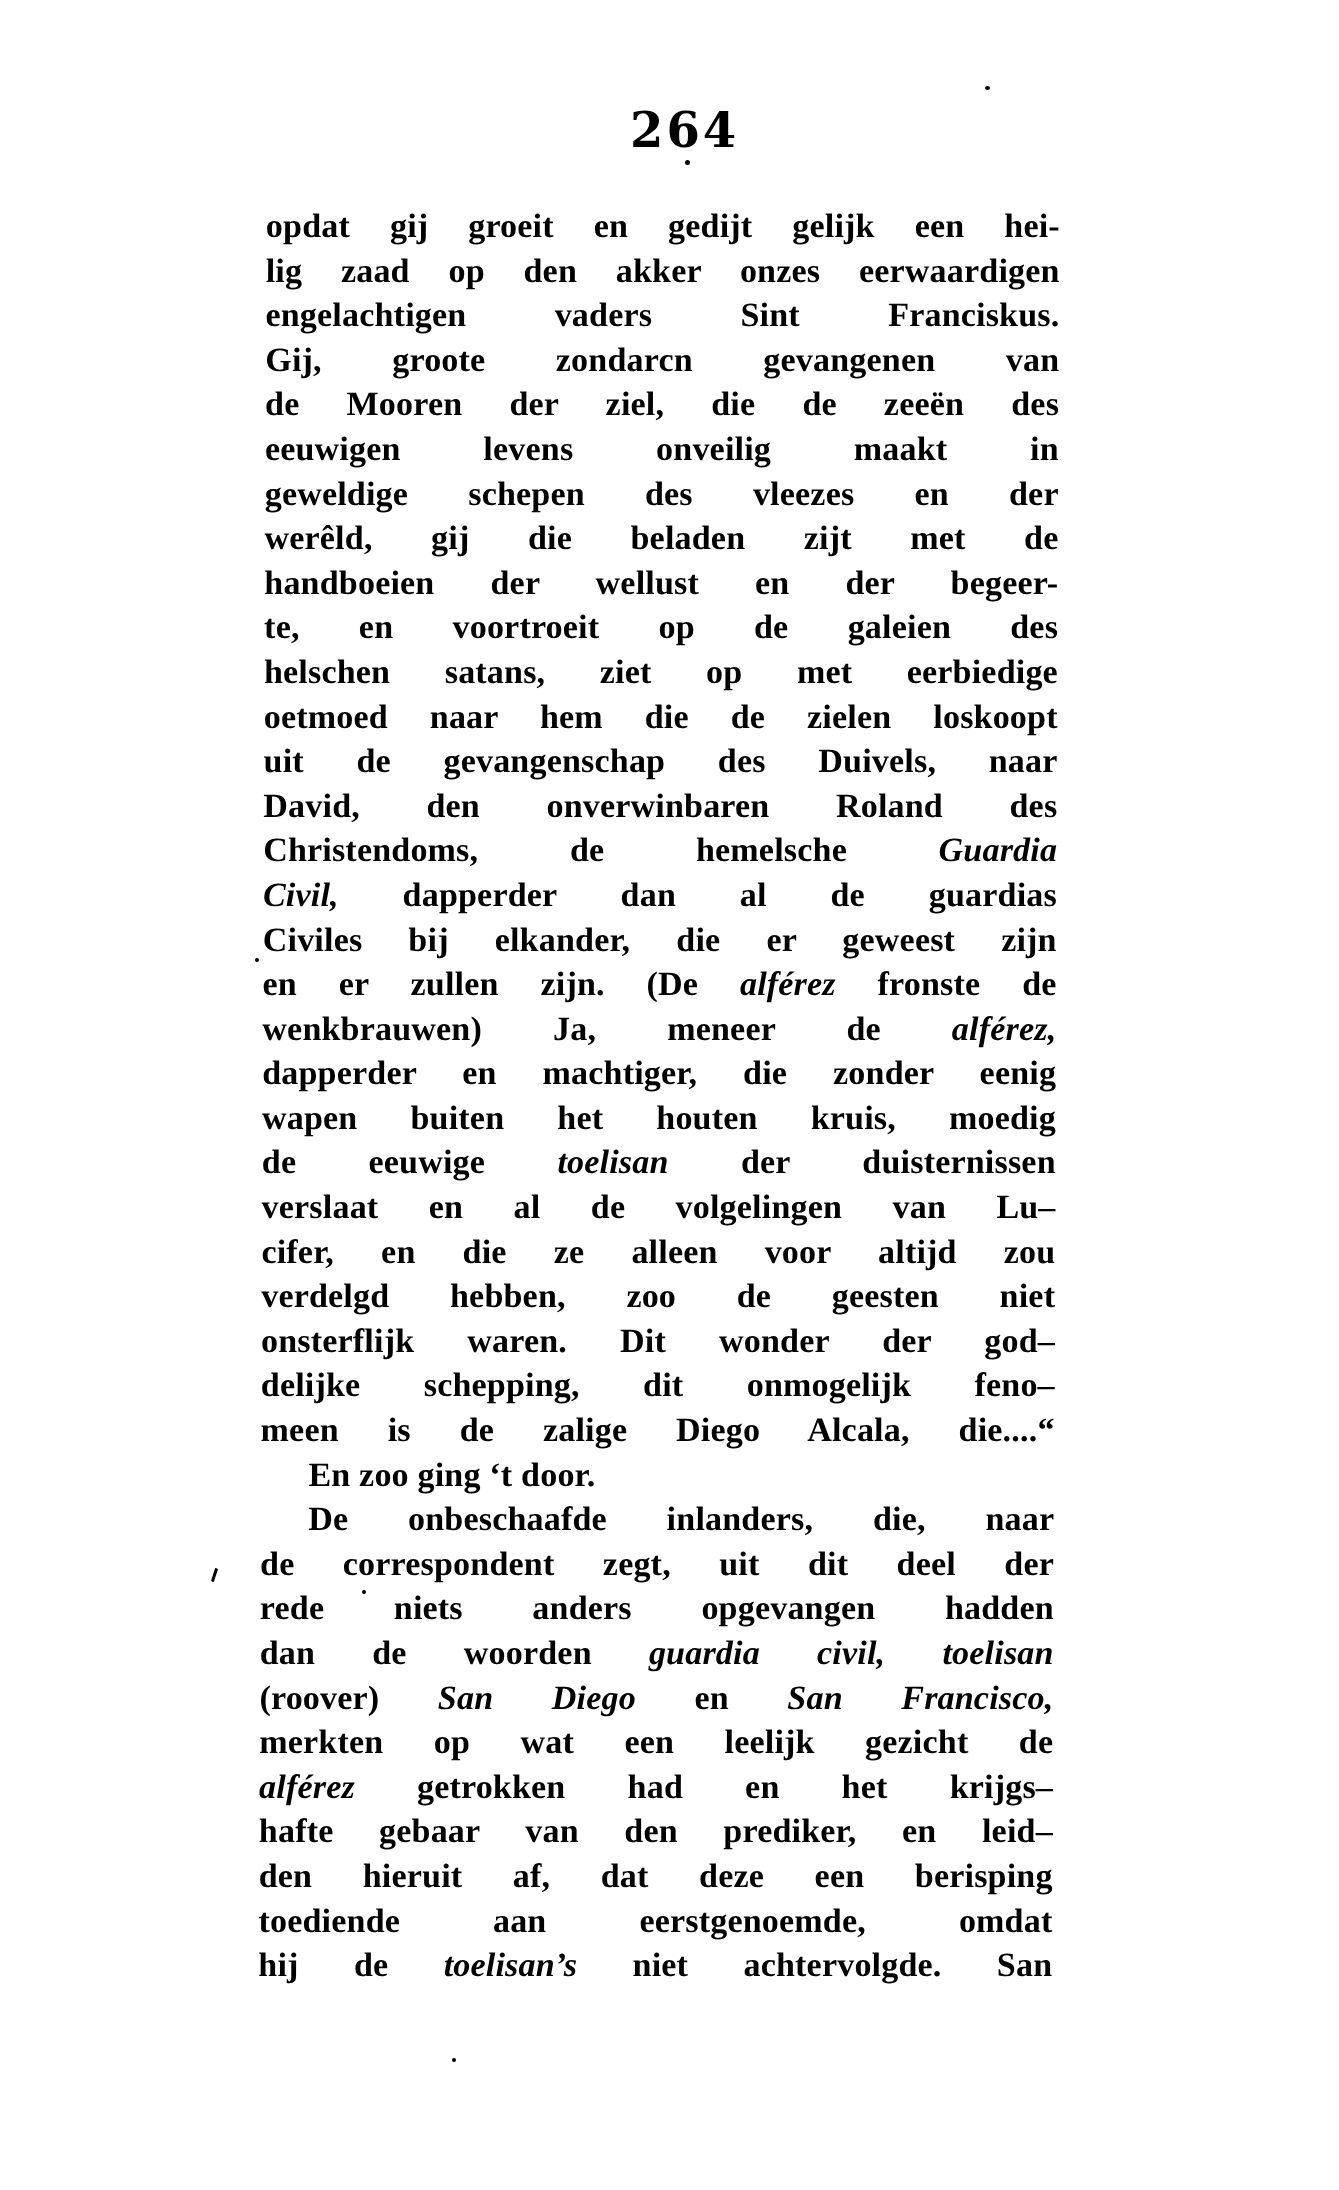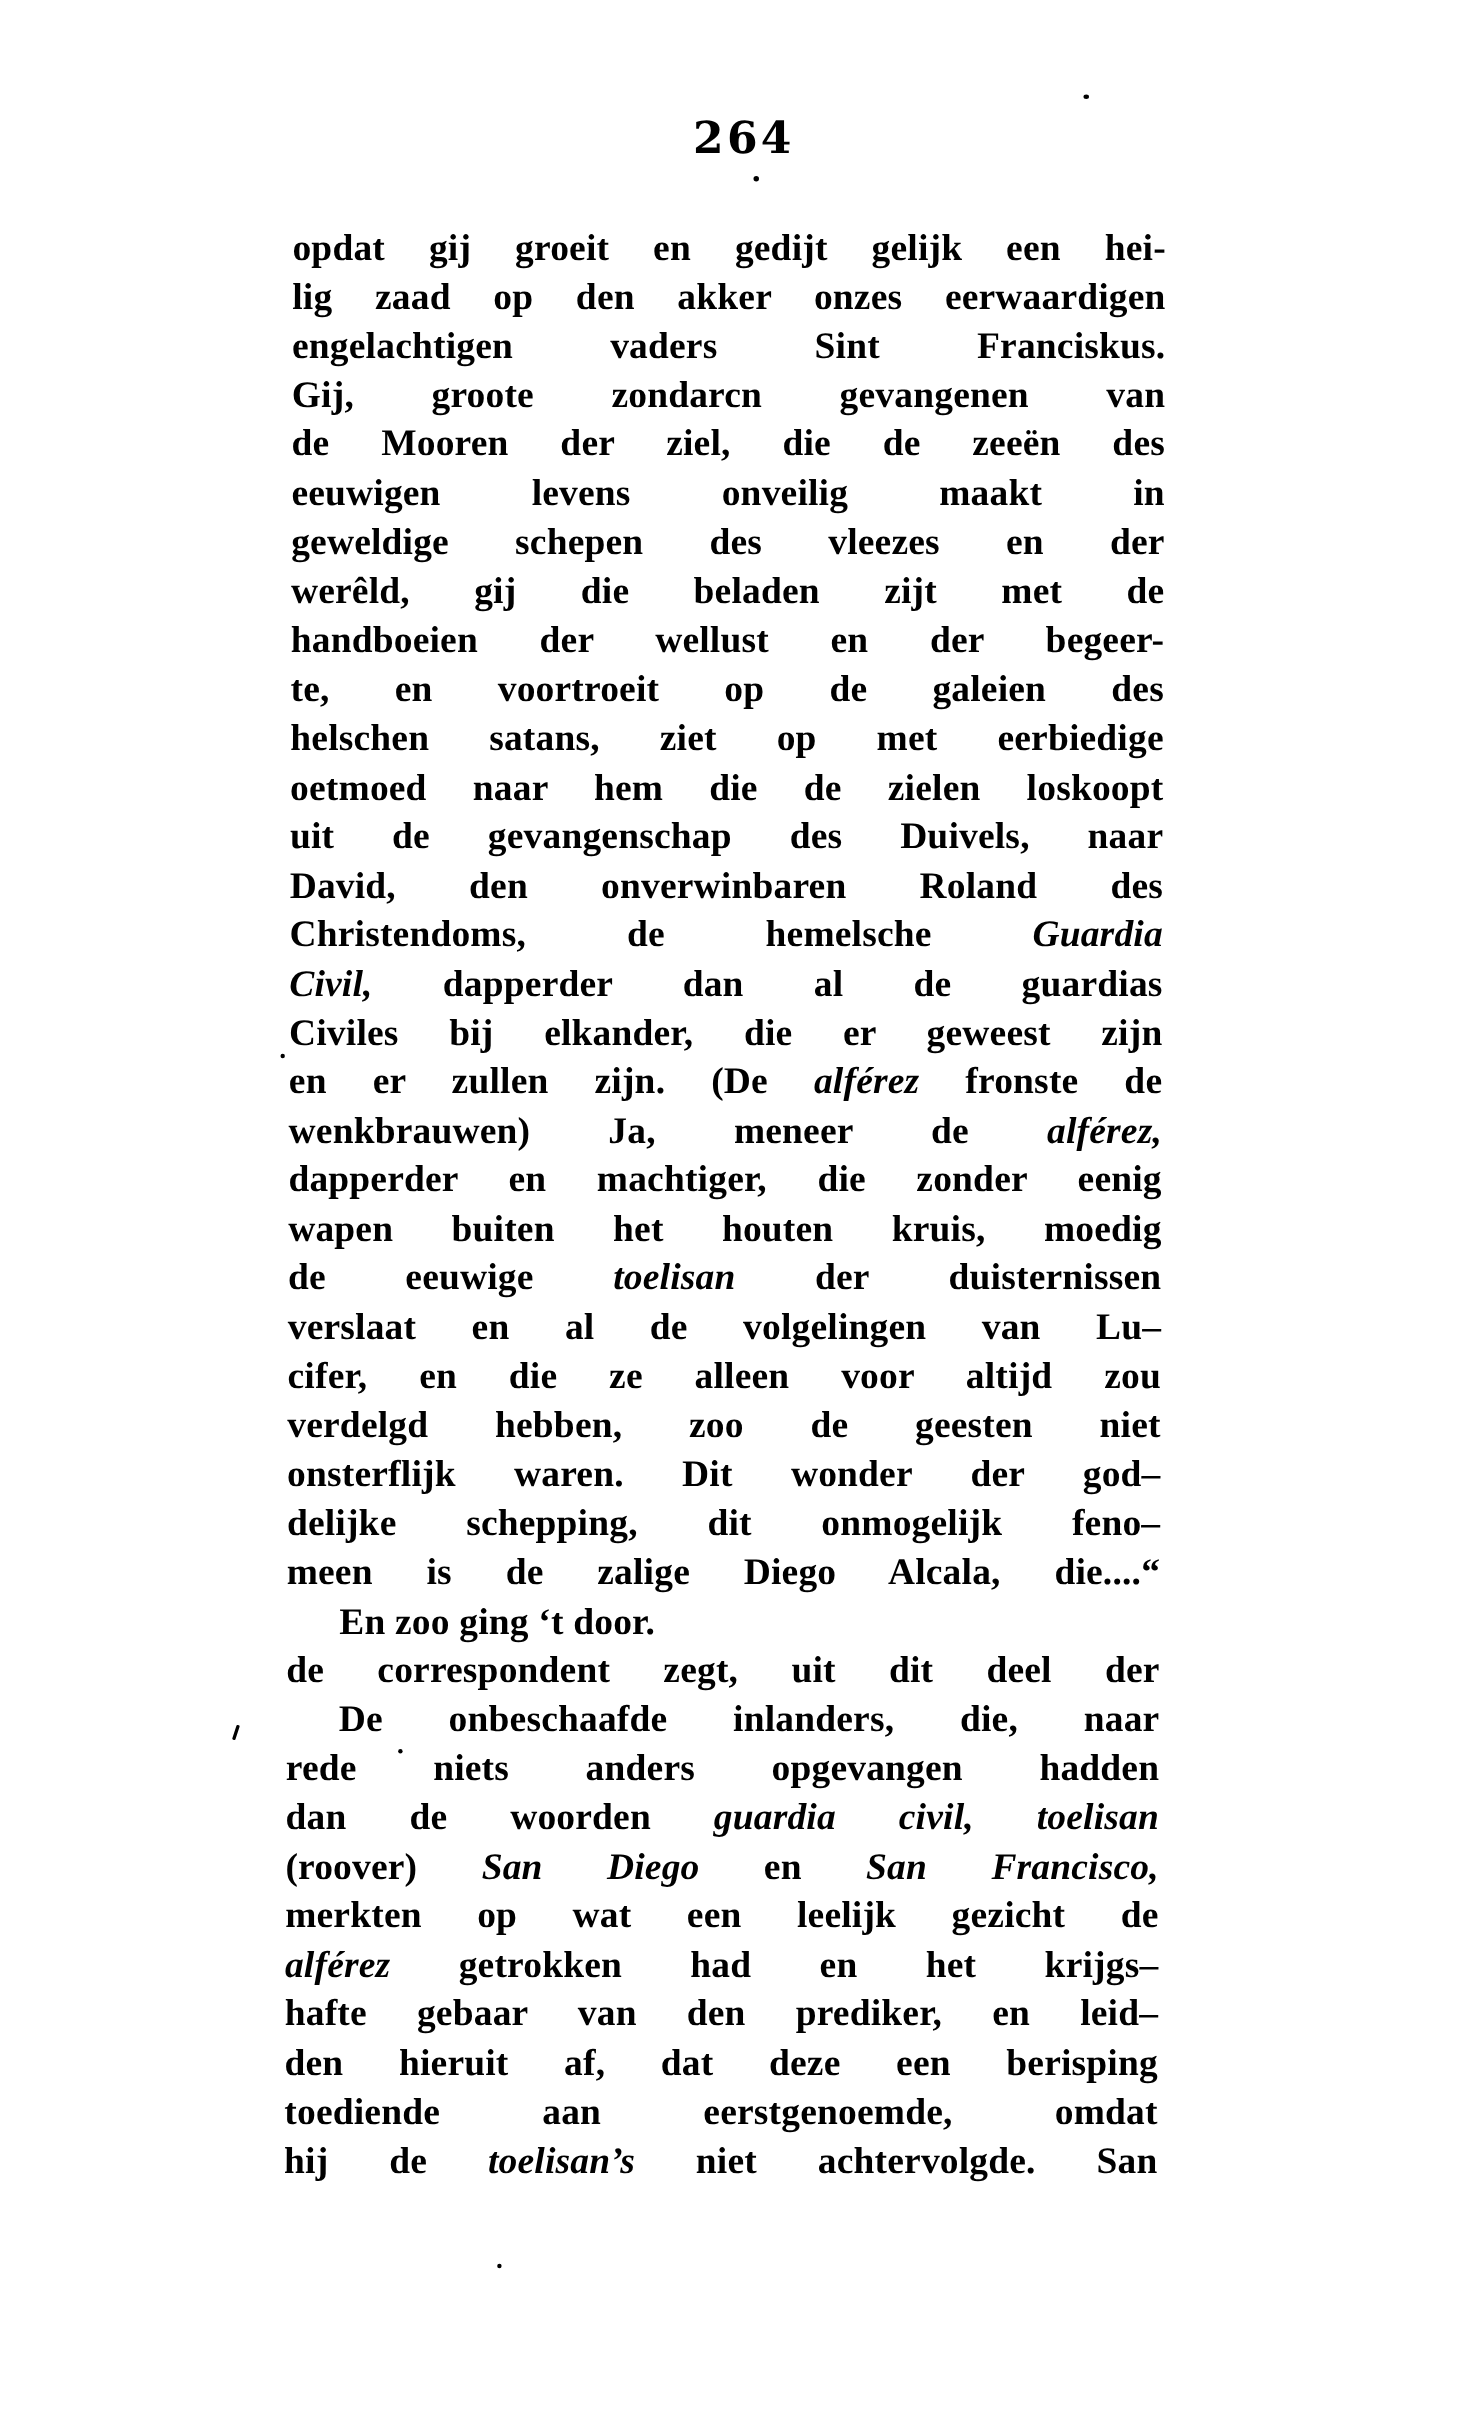--- a/index.html
+++ b/index.html
@@ -13,21 +13,21 @@
     height: 2190px;
     background: #ffffff;
     overflow: hidden;
     font-family: "DejaVu Serif", serif;
     color: #000000;
   }
   .page-number {
     position: absolute;
     top: 102px;
     left: 630px;
-    font-size: 40px;
+    font-size: 48px;
     font-weight: bold;
     letter-spacing: 3px;
     color: #000;
   }
   .text-block {
     position: absolute;
     left: 266px;
     top: 204px;
     width: 794px;
     transform: skewX(-0.25deg);
@@ -90,22 +90,22 @@
       <div class="line"><span>dapperder en machtiger, die zonder eenig</span></div>
       <div class="line"><span>wapen buiten het houten kruis, moedig</span></div>
       <div class="line"><span>de eeuwige </span><span class="it">toelisan</span><span> der duisternissen</span></div>
       <div class="line"><span>verslaat en al de volgelingen van Lu–</span></div>
       <div class="line"><span>cifer, en die ze alleen voor altijd zou</span></div>
       <div class="line"><span>verdelgd hebben, zoo de geesten niet</span></div>
       <div class="line"><span>onsterflijk waren. Dit wonder der god–</span></div>
       <div class="line"><span>delijke schepping, dit onmogelijk feno–</span></div>
       <div class="line"><span>meen is de zalige Diego Alcala, die....“</span></div>
       <div class="line indent no-just"><span>En zoo ging ‘t door.</span></div>
+      <div class="line indent"><span>De onbeschaafde inlanders, die, naar</span></div>
       <div class="line"><span>de correspondent zegt, uit dit deel der</span></div>
-      <div class="line indent"><span>De onbeschaafde inlanders, die, naar</span></div>
       <div class="line"><span>rede niets anders opgevangen hadden</span></div>
       <div class="line"><span>dan de woorden </span><span class="it">guardia civil, toelisan</span></div>
       <div class="line"><span>(roover) </span><span class="it">San Diego</span><span> en </span><span class="it">San Francisco,</span></div>
       <div class="line"><span>merkten op wat een leelijk gezicht de</span></div>
       <div class="line"><span class="it">alférez</span><span> getrokken had en het krijgs–</span></div>
       <div class="line"><span>hafte gebaar van den prediker, en leid–</span></div>
       <div class="line"><span>den hieruit af, dat deze een berisping</span></div>
       <div class="line"><span>toediende aan eerstgenoemde, omdat</span></div>
       <div class="line"><span>hij de </span><span class="it">toelisan’s</span><span> niet achtervolgde. San</span></div>
     </div>

